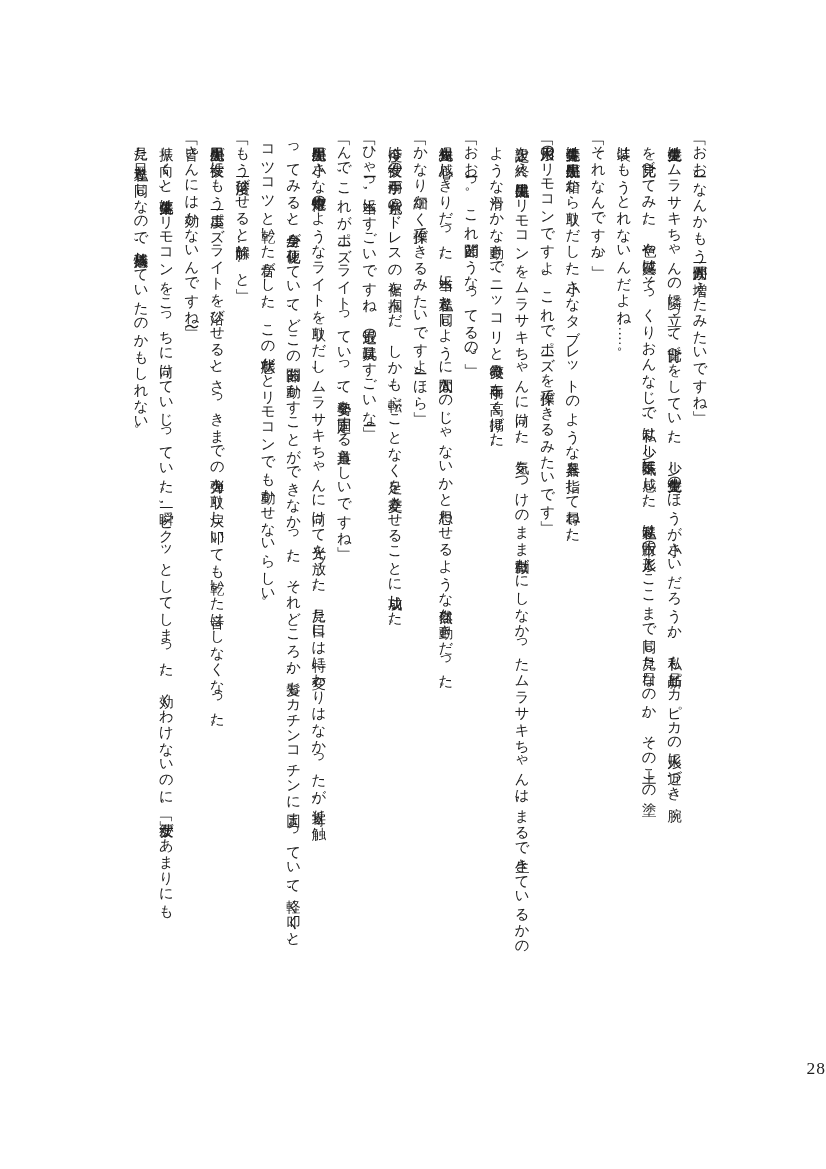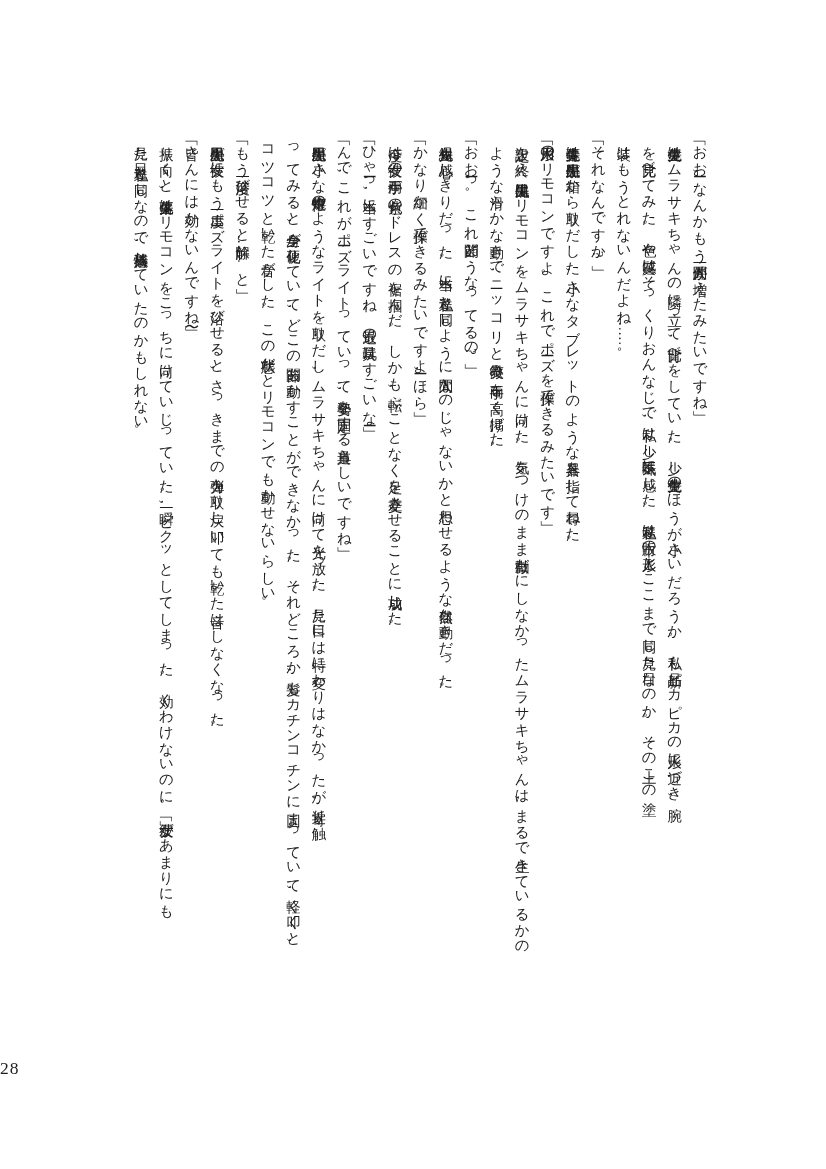--- a/index.html
+++ b/index.html
@@ -42,21 +42,21 @@
   .text-column {
     white-space: nowrap;
     margin: 0;
     padding: 0;
   }
   .page-number {
     position: absolute;
     top: 1058px;
     left: 0;
     width: 826px;
-    text-align: left;
+    text-align: right;
     font-size: 17.5px;
     letter-spacing: 1px;
     color: #1e1e1e;
     font-family: "Liberation Serif", serif;
   }
 </style>
 </head>
 <body>
 
 <div class="page">

